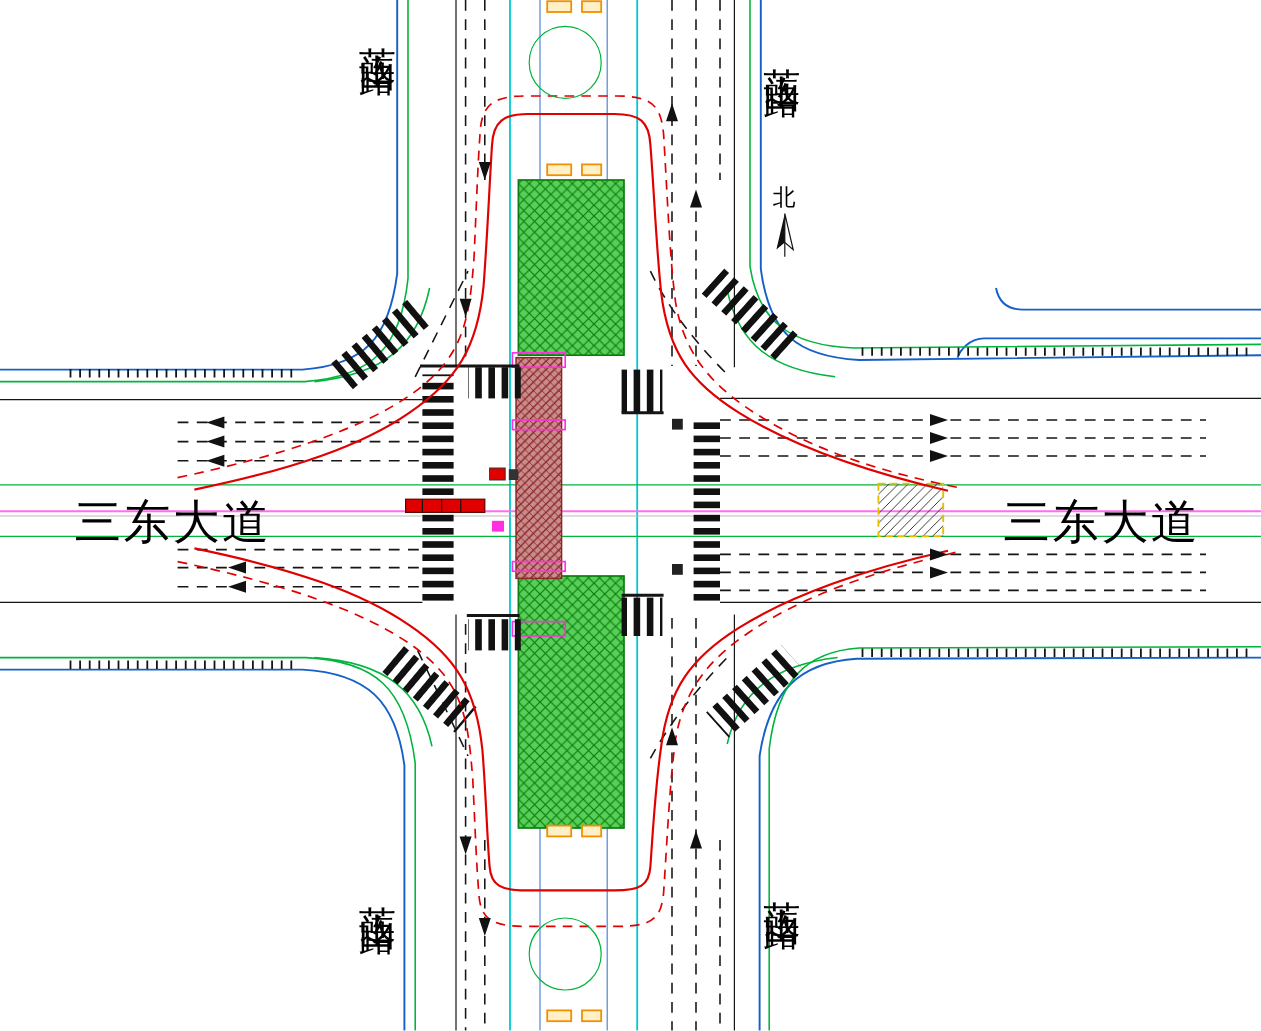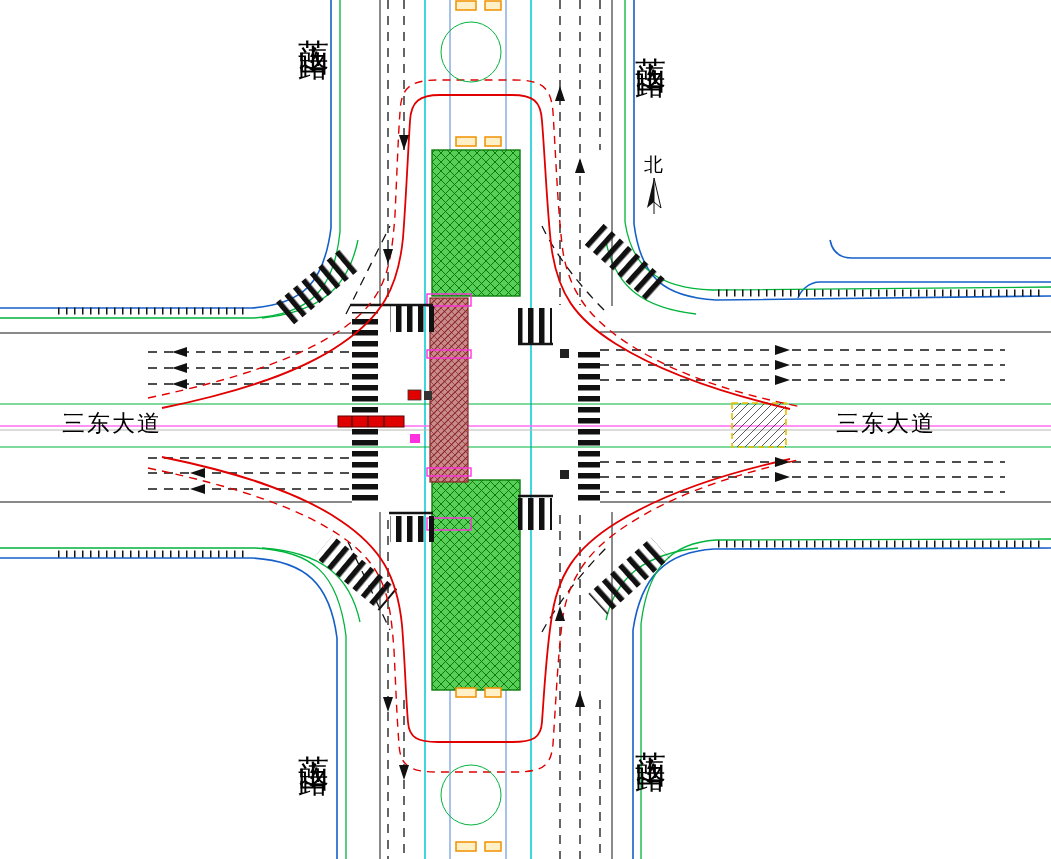--- a/index.html
+++ b/index.html
@@ -18,21 +18,21 @@
   .blackthin{stroke:#151515;fill:none;stroke-width:1}
   .cyan{stroke:#00c8d2;fill:none;stroke-width:1.5}
   .gray{stroke:#b9b9b9;fill:none;stroke-width:1}
   .ticks{stroke:#151515;stroke-width:7;stroke-dasharray:1.5 6.5;fill:none}
   .stopbar{stroke:#151515;stroke-width:2.5;fill:none}
   .arrow{fill:#111;stroke:none}
 
   
   .vlabel{position:absolute;writing-mode:vertical-rl;text-orientation:upright;
           font-size:31px;letter-spacing:6px;white-space:nowrap;user-select:none}
-  .hlabel{position:absolute;font-size:23px;letter-spacing:2px;white-space:nowrap;user-select:none}
+  .hlabel{position:absolute;font-size:39px;letter-spacing:2px;white-space:nowrap;user-select:none}
   .nlabel{position:absolute;font-size:19px;white-space:nowrap;user-select:none}
 </style>
 </head>
 <body>
 
 <div class="canvas">
 
 <svg viewBox="0 0 1051 859" width="1051" height="859">
   <defs>
     <pattern id="zebraV" width="11" height="60" patternUnits="userSpaceOnUse">

